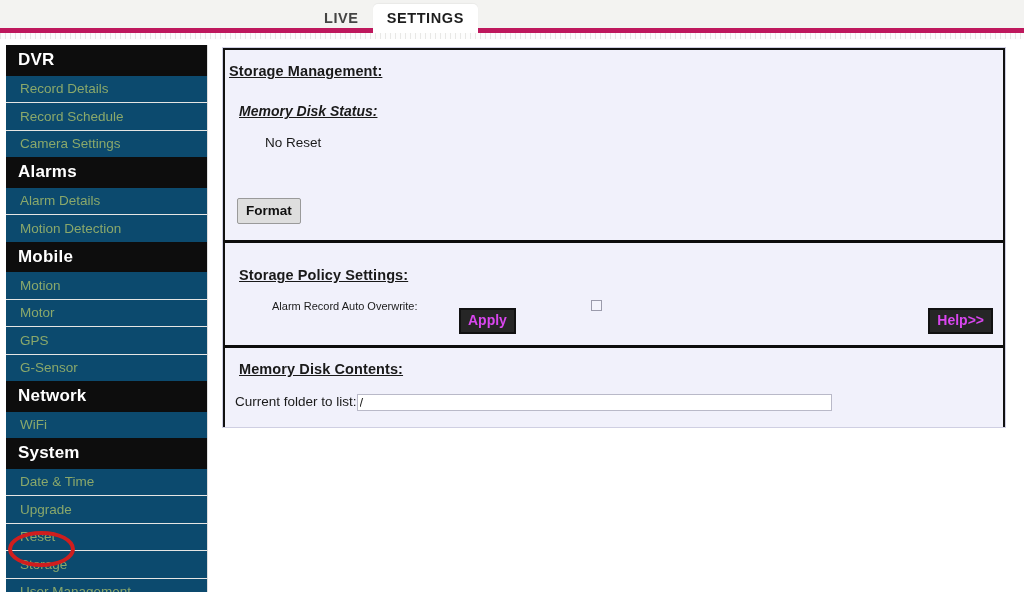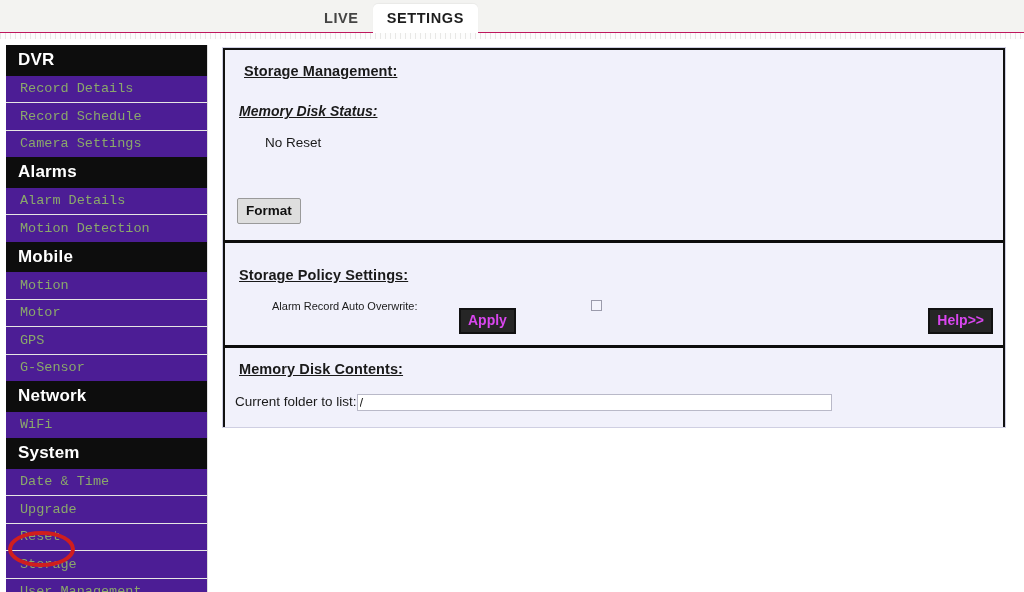--- a/index.html
+++ b/index.html
@@ -12,21 +12,21 @@
     font-family: "Liberation Sans", sans-serif;
     overflow: hidden;
   }
 
   
   .topbar {
     position: absolute;
     left: 0; top: 0;
     width: 1024px; height: 33px;
     background: #f3f3f1;
-    border-bottom: 1px solid #be185d;
+    border-bottom: 5px solid #be185d;
   }
   .tabs {
     position: absolute;
     left: 310px; top: 0;
     height: 33px;
     display: flex;
     align-items: flex-end;
   }
   .tab {
     font-size: 14.5px;
@@ -79,22 +79,21 @@
   }
   .nav-item {
     display: block;
     color: #8aa86b;
     font-size: 13.5px;
     padding: 5.5px 0 5.5px 14px;
     line-height: 1.15;
     border-bottom: 1px solid #e6e6e4;
     text-decoration: none;
     cursor: pointer;
-    background: #4c1d95;
-    font-family: Liberation Mono, monospace;
+    background: #0c4a6e;
   }
   .nav-item:last-child { border-bottom: none; }
 
   
   .content-panel {
     position: absolute;
     left: 222px; top: 47px;
     width: 784px;
     background: #f1f1fb;
     border: 1px solid #cfcfe2;
@@ -124,21 +123,21 @@
     text-decoration: underline;
     font-style: italic;
   }
   .plain-text {
     font-size: 13.5px;
     color: #1a1a1a;
   }
 
   
   .sec-storage-mgmt { padding: 13px 0 10px 0; height: 190px; position: relative; }
-  .sec-storage-mgmt .h1   { margin-left: 19px; }
+  .sec-storage-mgmt .h1   { margin-left: 4px; }
   .sec-storage-mgmt .h2   { margin: 24px 0 0 14px; }
   .sec-storage-mgmt .val  { margin: 16px 0 0 40px; }
 
   .btn-format {
     position: absolute;
     left: 12px; bottom: 16px;
     background: #dedede;
     border: 1px solid #9a9a9a;
     border-radius: 2px;
     font-size: 13.5px;

